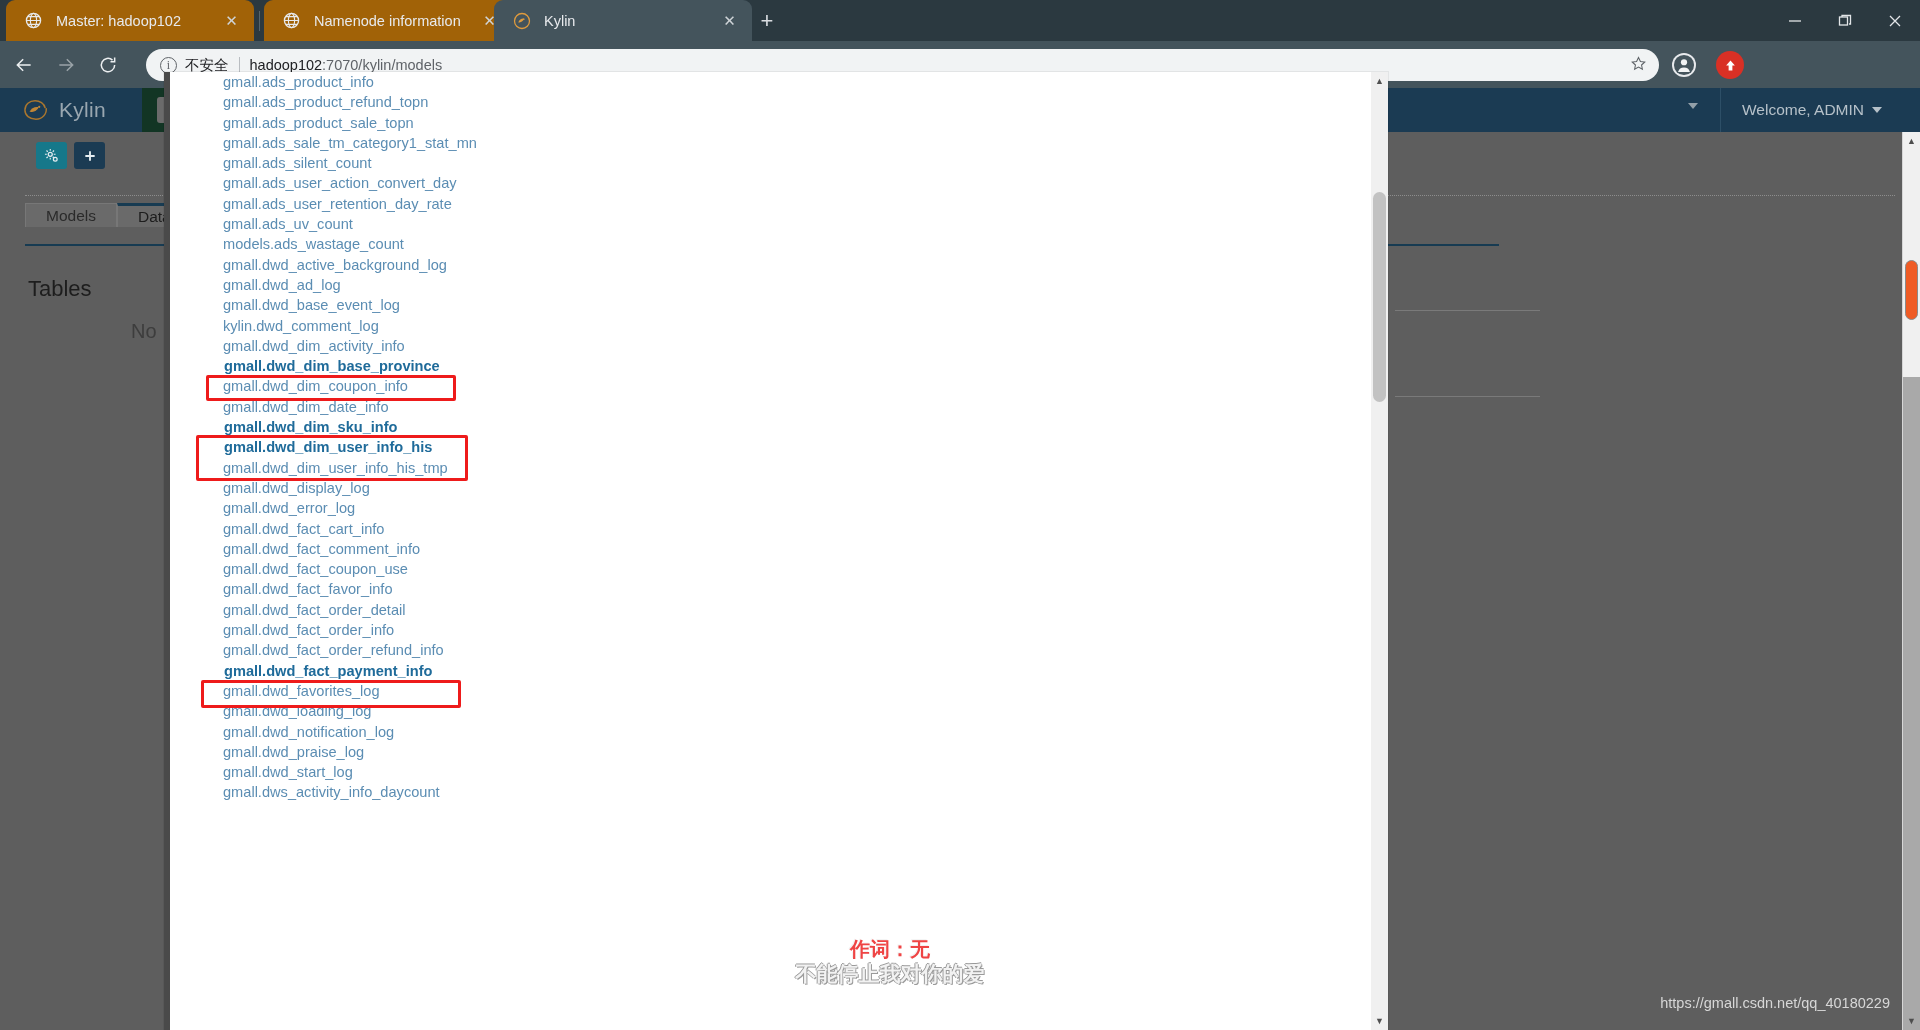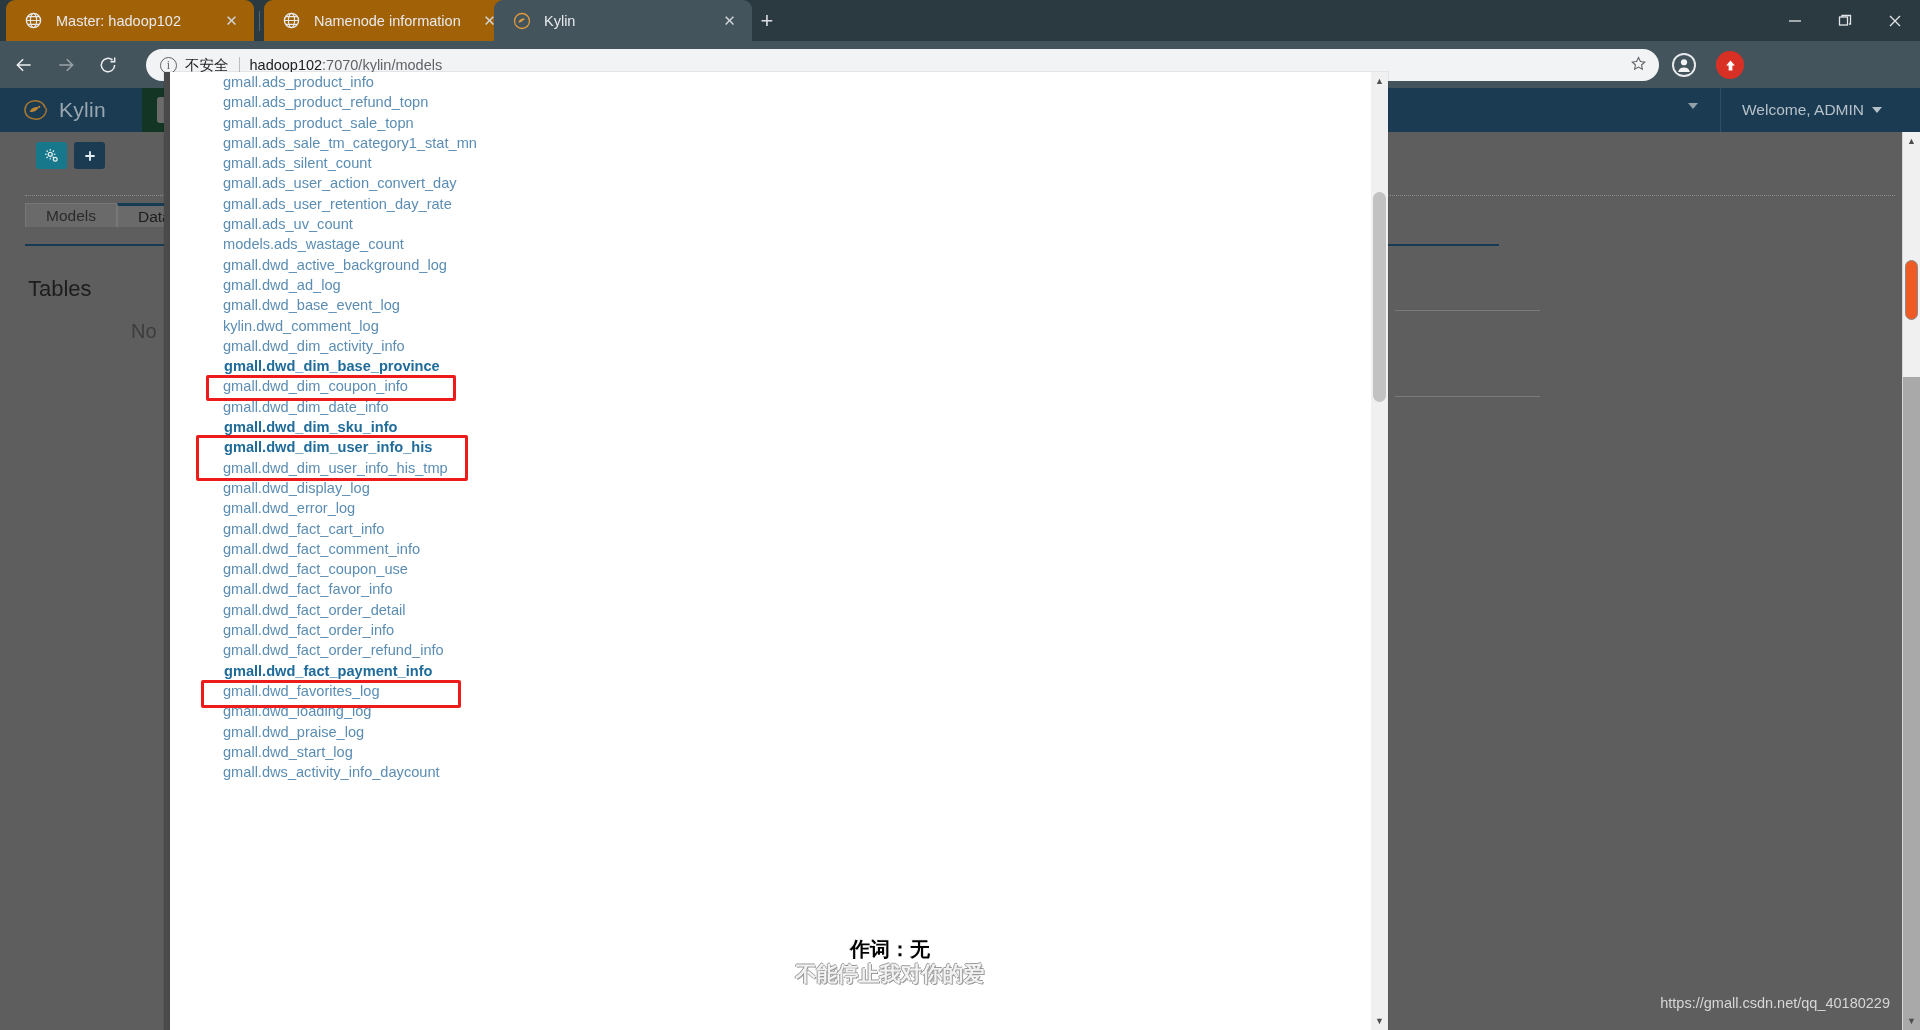--- a/index.html
+++ b/index.html
@@ -209,21 +209,21 @@
 
   
   .redbox { position: absolute; border: 3px solid #ee1b1b; border-radius: 2px; pointer-events: none; }
 
   
   .lyric {
     position: absolute; left: 760px; top: 938px; width: 260px; text-align: center;
     font-family: "DejaVu Sans", sans-serif; line-height: 1.18;
   }
   .lyric .l1 {
-    font-size: 20px; font-weight: bold; color: #000000;
+    font-size: 20px; font-weight: bold; color: #ef4444;
     text-shadow: 1px 1px 0 #ffffff, -1px -1px 0 #f2f2f2;
   }
   .lyric .l2 {
     font-size: 21px; font-weight: bold; color: #f2f2f2;
     text-shadow: 1px 1px 0 #9a9a9a, -1px 0 0 #9a9a9a, 0 -1px 0 #9a9a9a;
   }
   .csdn {
     position: absolute; left: 1350px; top: 995px; width: 540px; text-align: right;
     font-size: 14.5px; color: #d7d7d7;
   }
@@ -433,20 +433,21 @@
         <div class="opt">gmall.dwd_fact_cart_info</div>
         <div class="opt">gmall.dwd_fact_comment_info</div>
         <div class="opt">gmall.dwd_fact_coupon_use</div>
         <div class="opt">gmall.dwd_fact_favor_info</div>
         <div class="opt">gmall.dwd_fact_order_detail</div>
         <div class="opt">gmall.dwd_fact_order_info</div>
         <div class="opt">gmall.dwd_fact_order_refund_info</div>
         <div class="opt sel">gmall.dwd_fact_payment_info</div>
         <div class="opt">gmall.dwd_favorites_log</div>
         <div class="opt">gmall.dwd_loading_log</div>
+        <div class="opt">gmall.dwd_notification_log</div>
         <div class="opt">gmall.dwd_praise_log</div>
         <div class="opt">gmall.dwd_start_log</div>
         <div class="opt">gmall.dws_activity_info_daycount</div>
       </div>
 
     <div class="ov-scroll">
       <div class="arrow up">▲</div>
       <div class="ov-thumb"></div>
       <div class="arrow down">▼</div>
     </div>

